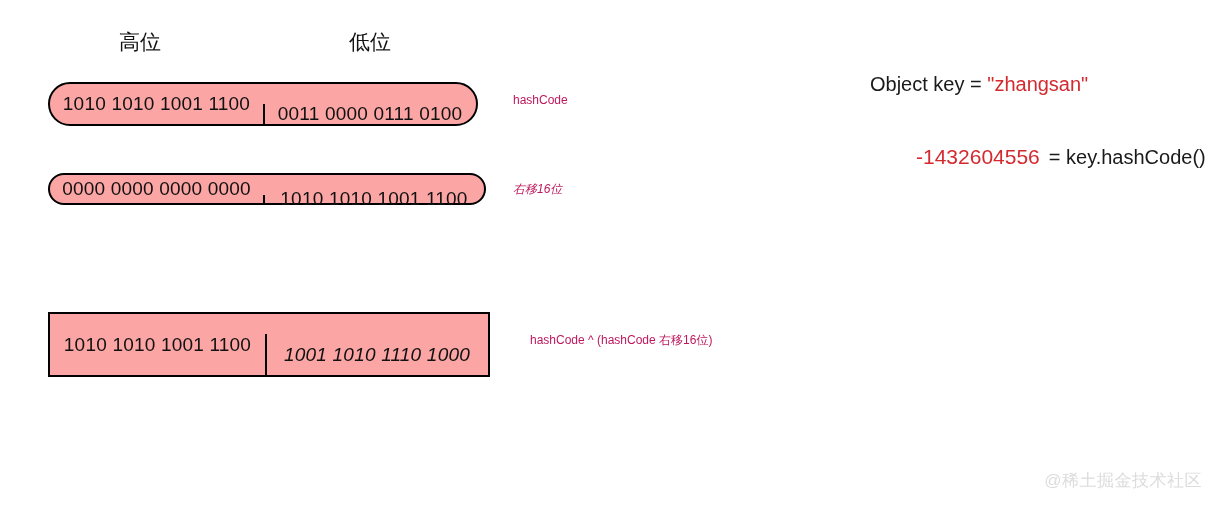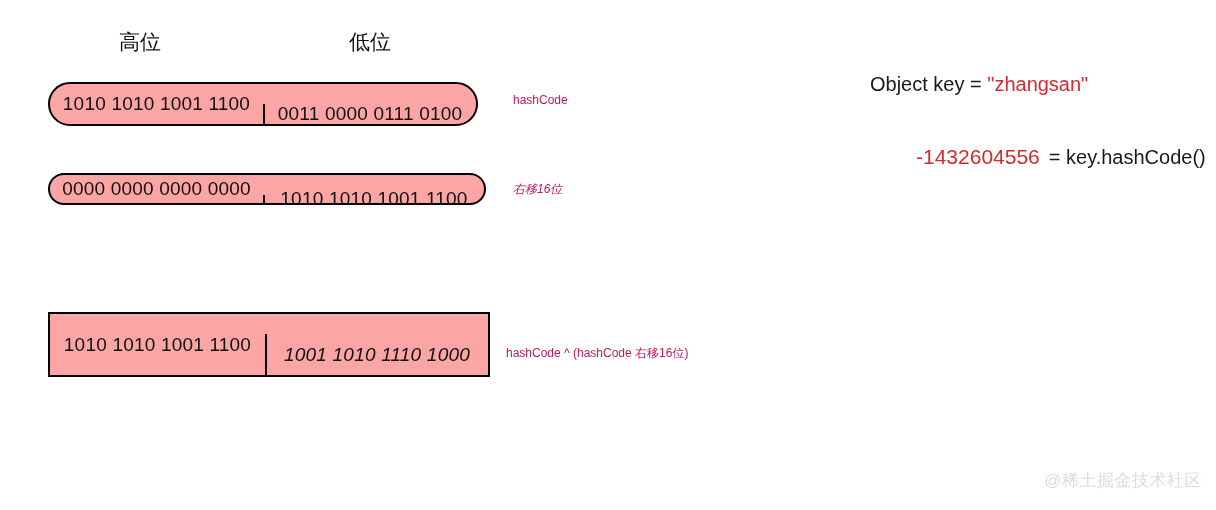--- a/index.html
+++ b/index.html
@@ -83,21 +83,21 @@
   
   .row-label {
     position: absolute;
     font-size: 12px;
     line-height: 1;
     color: #be185d;
     white-space: nowrap;
   }
   #label-hashcode { left: 513px; top: 94px; }
   #label-shifted  { left: 513px; top: 183px; font-style: italic; }
-  #label-xor      { left: 506px; top: 334px; margin-top: 13px; }
+  #label-xor      { left: 530px; top: 334px; }
 
   
   .anno-line {
     position: absolute;
     font-size: 20px;
     line-height: 1;
     white-space: nowrap;
     color: #1a1a1a;
   }
   #anno-key-line  { left: 870px; top: 74px; }

